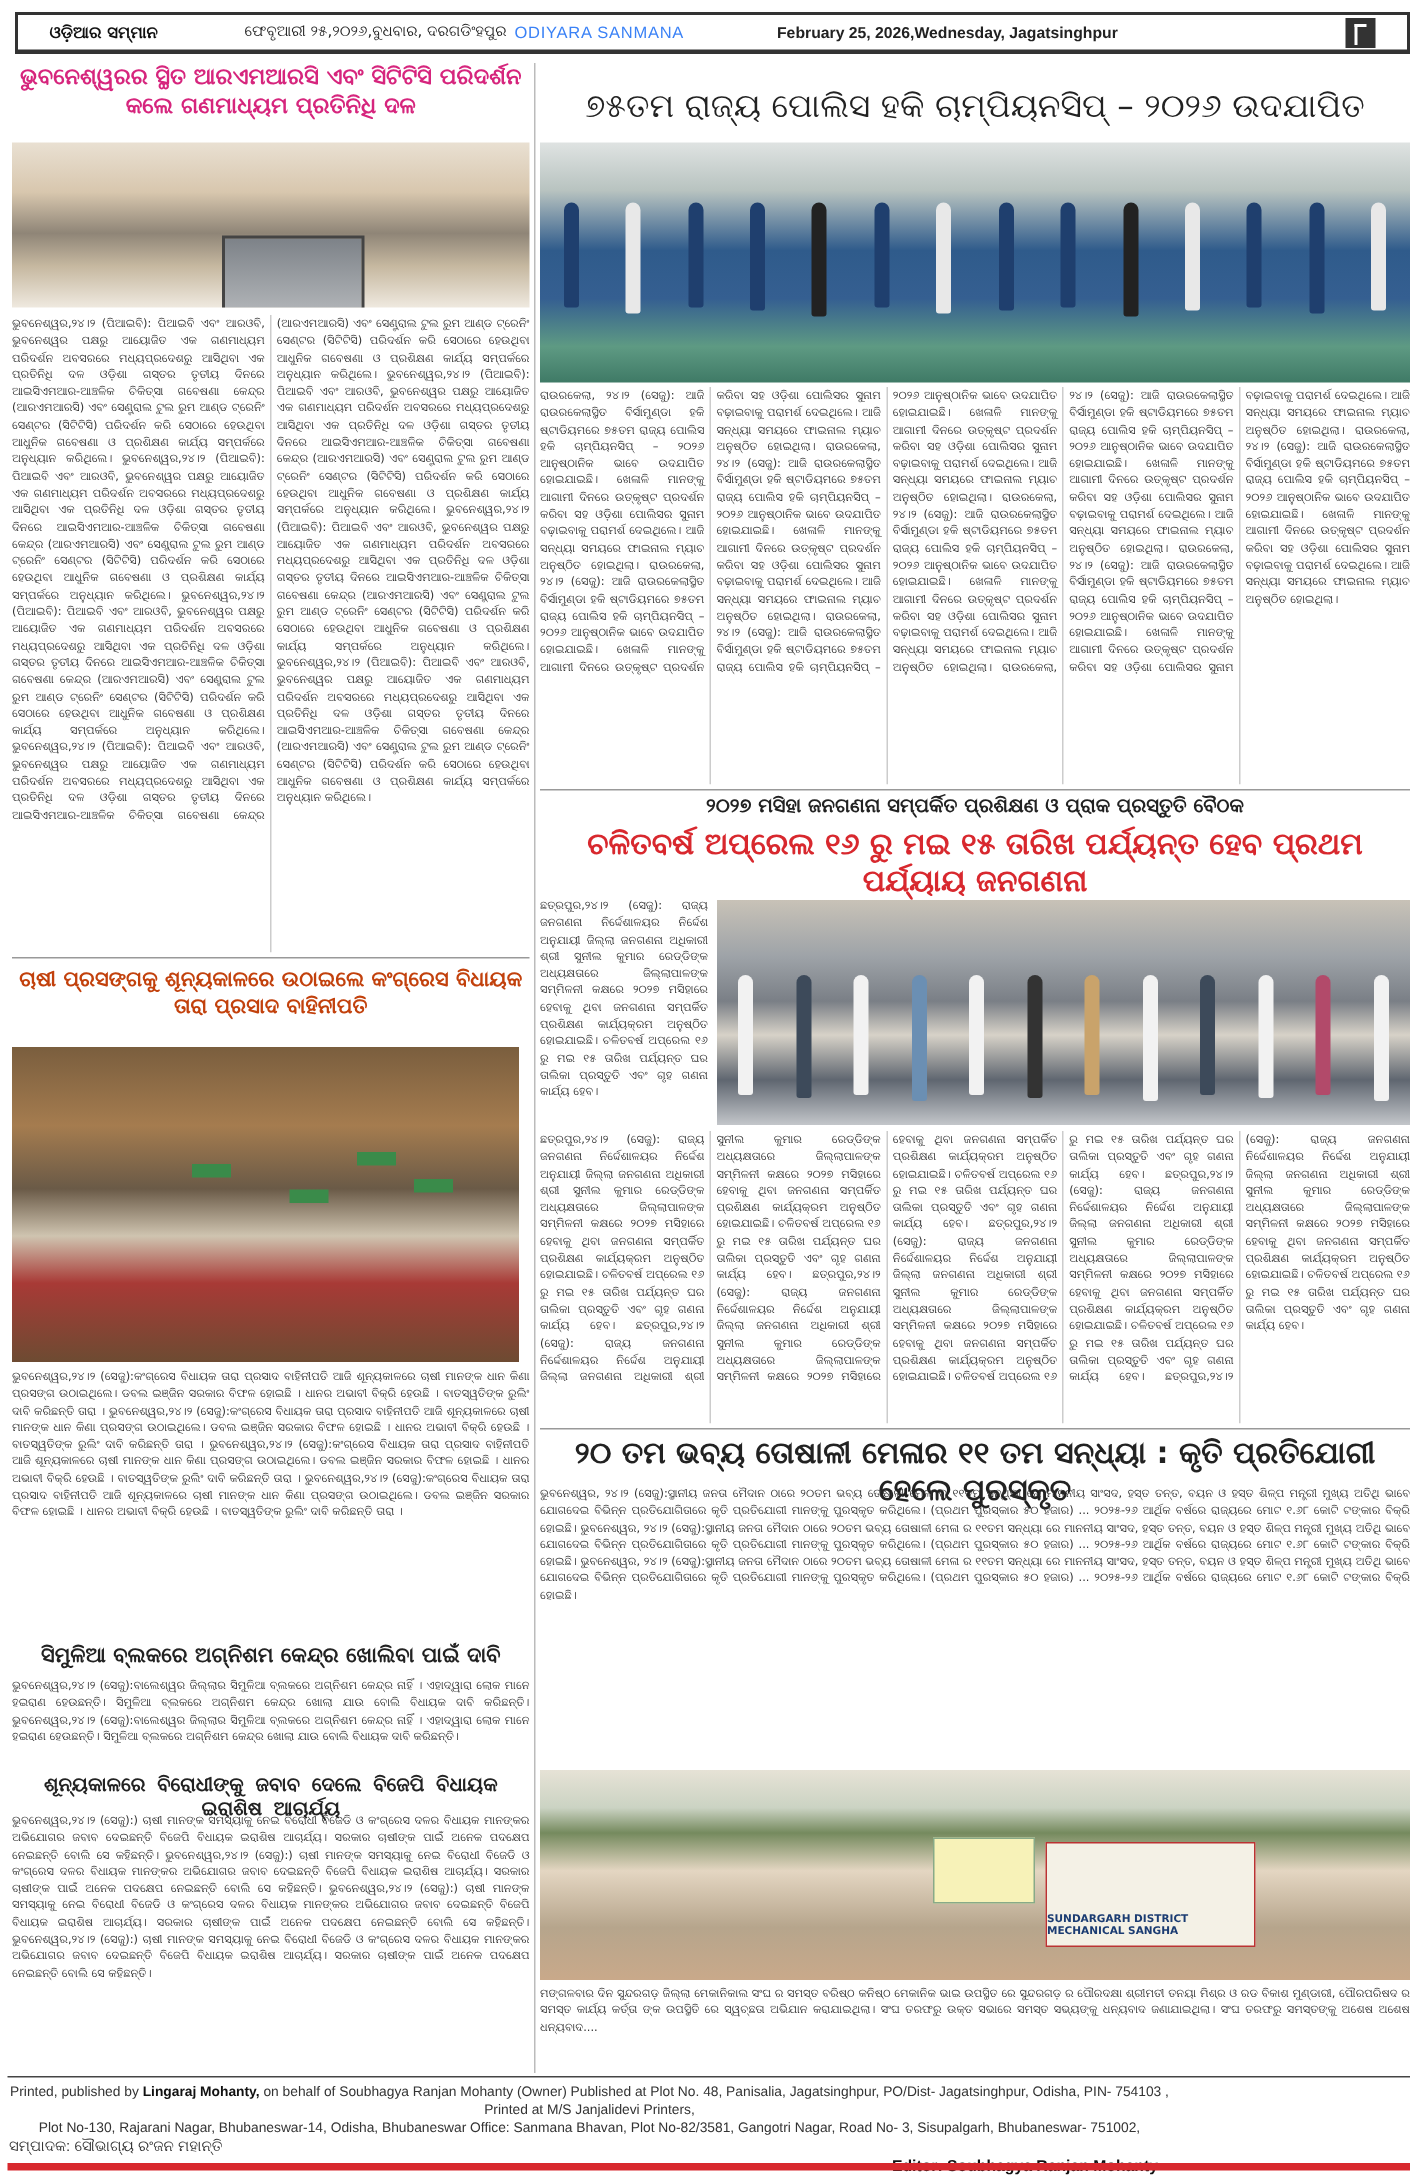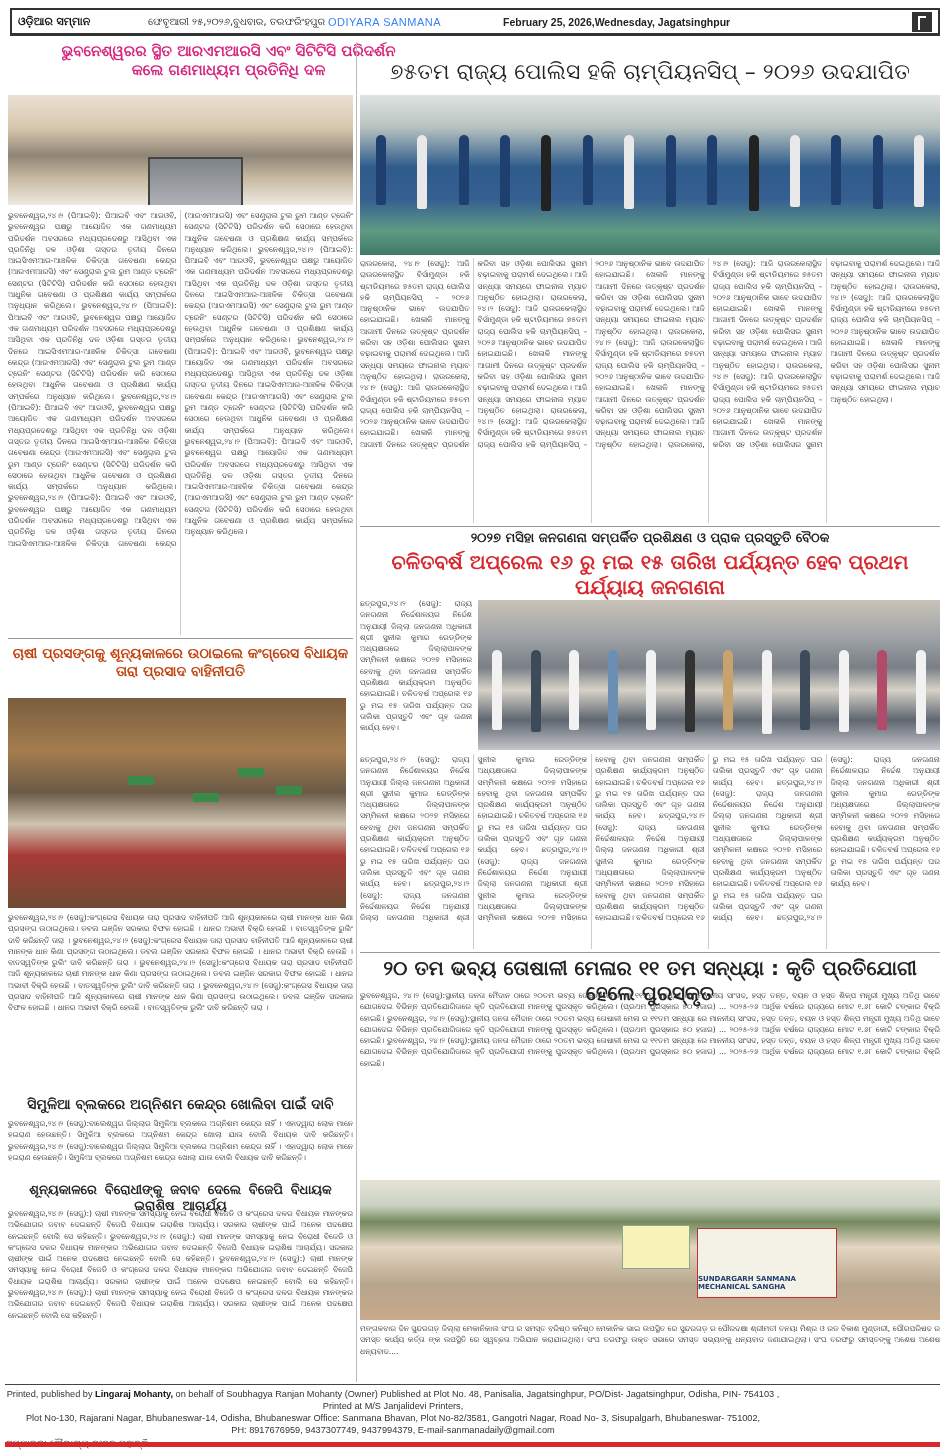--- a/index.html
+++ b/index.html
@@ -1,21 +1,21 @@
 <!DOCTYPE html>
 <html><head>
 <meta charset="utf-8">
 <style>
   * { box-sizing: border-box; margin: 0; padding: 0; }
   html, body { width: 945px; height: 1452px; background: #ffffff; overflow: hidden; }
   body { font-family: "DejaVu Sans", sans-serif; color: #222; position: relative; }
 
   
   .masthead { position: absolute; left: 10px; top: 8px; width: 930px; height: 28px;
-    border: 2px solid #333; border-bottom: 3px solid #333; display: flex; align-items: center; padding: 0 6px; }
+    border: 2px solid #333; border-bottom: 3px solid #333; display: flex; align-items: center; padding: 0 21px; }
   .mast-logo { font-size: 11px; font-weight: bold; width: 130px; color: #111; }
   .mast-odia-date { font-size: 10px; width: 180px; color: #222; }
   .mast-title { font-family: "Liberation Sans", sans-serif; font-weight: normal; font-size: 11px; width: 175px; color: #3b82f6; letter-spacing: 0.5px; }
   .mast-date { font-family: "Liberation Sans", sans-serif; font-weight: bold; font-size: 10.5px; flex: 1; color: #222; }
   .mast-box { width: 20px; height: 20px; background: #333; position: relative; }
   .mast-box::after { content: ""; position: absolute; left: 6px; top: 4px; width: 6px; height: 12px; border-left: 2px solid #fff; border-top: 2px solid #fff; }
 
   
   .abs { position: absolute; }
   .headline { text-align: center; line-height: 1.25; }
@@ -43,27 +43,27 @@
   .footer-bottom { position: relative; height: 16px; margin-top: 2px; }
   .footer-editor-odia { position: absolute; left: 6px; top: 0; font-size: 10px; }
   .footer-editor { position: absolute; right: 14px; top: 12px; font-size: 10.5px; font-weight: bold; color: #111; }
   .red-rule { position: absolute; left: 5px; top: 1442px; width: 935px; height: 5px; background: #d8282e; }
 </style>
 </head>
 <body>
 
 <div class="masthead">
   <span class="mast-logo">ଓଡ଼ିଆର ସମ୍ମାନ</span>
-  <span class="mast-odia-date">ଫେବୃଆରୀ ୨୫,୨୦୨୬,ବୁଧବାର, ତରଫରିଂହପୁର</span>
+  <span class="mast-odia-date">ଫେବୃଆରୀ ୨୫,୨୦୨୬,ବୁଧବାର, ଦରଗଡିଂହପୁର</span>
   <span class="mast-title">ODIYARA SANMANA</span>
   <span class="mast-date">February 25, 2026,Wednesday, Jagatsinghpur</span>
   <span class="mast-box"></span>
 </div>
 
-<div class="abs headline" style="left:8px;top:42px;width:345px;font-size:15px;font-weight:bold;color:#d6257d;margin-left:48px;">
+<div class="abs headline" style="left:8px;top:42px;width:345px;font-size:15px;font-weight:bold;color:#d6257d;">
   <span>ଭୁବନେଶ୍ୱରର ସ୍ଥିତ ଆରଏମଆରସି ଏବଂ ସିଟିଟିସି ପରିଦର୍ଶନ କଲେ ଗଣମାଧ୍ୟମ ପ୍ରତିନିଧି ଦଳ</span>
 </div>
 <div class="photo ph-meeting" style="left:8px;top:95px;width:345px;height:110px;">
   <div class="screen"></div>
 </div>
 <div class="body-text cols" style="left:8px;top:210px;width:345px;height:425px;column-count:2;">
   <span>ଭୁବନେଶ୍ୱର,୨୪।୨ (ପିଆଇବି): ପିଆଇବି ଏବଂ ଆରଓବି, ଭୁବନେଶ୍ୱର ପକ୍ଷରୁ ଆୟୋଜିତ ଏକ ଗଣମାଧ୍ୟମ ପରିଦର୍ଶନ ଅବସରରେ ମଧ୍ୟପ୍ରଦେଶରୁ ଆସିଥିବା ଏକ ପ୍ରତିନିଧି ଦଳ ଓଡ଼ିଶା ଗସ୍ତର ତୃତୀୟ ଦିନରେ ଆଇସିଏମଆର-ଆଞ୍ଚଳିକ ଚିକିତ୍ସା ଗବେଷଣା କେନ୍ଦ୍ର (ଆରଏମଆରସି) ଏବଂ ସେଣ୍ଟ୍ରାଲ ଟୁଲ ରୁମ ଆଣ୍ଡ ଟ୍ରେନିଂ ସେଣ୍ଟର (ସିଟିଟିସି) ପରିଦର୍ଶନ କରି ସେଠାରେ ହେଉଥିବା ଆଧୁନିକ ଗବେଷଣା ଓ ପ୍ରଶିକ୍ଷଣ କାର୍ଯ୍ୟ ସମ୍ପର୍କରେ ଅନୁଧ୍ୟାନ କରିଥିଲେ।</span> 
   <span>ଭୁବନେଶ୍ୱର,୨୪।୨ (ପିଆଇବି): ପିଆଇବି ଏବଂ ଆରଓବି, ଭୁବନେଶ୍ୱର ପକ୍ଷରୁ ଆୟୋଜିତ ଏକ ଗଣମାଧ୍ୟମ ପରିଦର୍ଶନ ଅବସରରେ ମଧ୍ୟପ୍ରଦେଶରୁ ଆସିଥିବା ଏକ ପ୍ରତିନିଧି ଦଳ ଓଡ଼ିଶା ଗସ୍ତର ତୃତୀୟ ଦିନରେ ଆଇସିଏମଆର-ଆଞ୍ଚଳିକ ଚିକିତ୍ସା ଗବେଷଣା କେନ୍ଦ୍ର (ଆରଏମଆରସି) ଏବଂ ସେଣ୍ଟ୍ରାଲ ଟୁଲ ରୁମ ଆଣ୍ଡ ଟ୍ରେନିଂ ସେଣ୍ଟର (ସିଟିଟିସି) ପରିଦର୍ଶନ କରି ସେଠାରେ ହେଉଥିବା ଆଧୁନିକ ଗବେଷଣା ଓ ପ୍ରଶିକ୍ଷଣ କାର୍ଯ୍ୟ ସମ୍ପର୍କରେ ଅନୁଧ୍ୟାନ କରିଥିଲେ।</span> 
   <span>ଭୁବନେଶ୍ୱର,୨୪।୨ (ପିଆଇବି): ପିଆଇବି ଏବଂ ଆରଓବି, ଭୁବନେଶ୍ୱର ପକ୍ଷରୁ ଆୟୋଜିତ ଏକ ଗଣମାଧ୍ୟମ ପରିଦର୍ଶନ ଅବସରରେ ମଧ୍ୟପ୍ରଦେଶରୁ ଆସିଥିବା ଏକ ପ୍ରତିନିଧି ଦଳ ଓଡ଼ିଶା ଗସ୍ତର ତୃତୀୟ ଦିନରେ ଆଇସିଏମଆର-ଆଞ୍ଚଳିକ ଚିକିତ୍ସା ଗବେଷଣା କେନ୍ଦ୍ର (ଆରଏମଆରସି) ଏବଂ ସେଣ୍ଟ୍ରାଲ ଟୁଲ ରୁମ ଆଣ୍ଡ ଟ୍ରେନିଂ ସେଣ୍ଟର (ସିଟିଟିସି) ପରିଦର୍ଶନ କରି ସେଠାରେ ହେଉଥିବା ଆଧୁନିକ ଗବେଷଣା ଓ ପ୍ରଶିକ୍ଷଣ କାର୍ଯ୍ୟ ସମ୍ପର୍କରେ ଅନୁଧ୍ୟାନ କରିଥିଲେ।</span> 
   <span>ଭୁବନେଶ୍ୱର,୨୪।୨ (ପିଆଇବି): ପିଆଇବି ଏବଂ ଆରଓବି, ଭୁବନେଶ୍ୱର ପକ୍ଷରୁ ଆୟୋଜିତ ଏକ ଗଣମାଧ୍ୟମ ପରିଦର୍ଶନ ଅବସରରେ ମଧ୍ୟପ୍ରଦେଶରୁ ଆସିଥିବା ଏକ ପ୍ରତିନିଧି ଦଳ ଓଡ଼ିଶା ଗସ୍ତର ତୃତୀୟ ଦିନରେ ଆଇସିଏମଆର-ଆଞ୍ଚଳିକ ଚିକିତ୍ସା ଗବେଷଣା କେନ୍ଦ୍ର (ଆରଏମଆରସି) ଏବଂ ସେଣ୍ଟ୍ରାଲ ଟୁଲ ରୁମ ଆଣ୍ଡ ଟ୍ରେନିଂ ସେଣ୍ଟର (ସିଟିଟିସି) ପରିଦର୍ଶନ କରି ସେଠାରେ ହେଉଥିବା ଆଧୁନିକ ଗବେଷଣା ଓ ପ୍ରଶିକ୍ଷଣ କାର୍ଯ୍ୟ ସମ୍ପର୍କରେ ଅନୁଧ୍ୟାନ କରିଥିଲେ।</span> 
@@ -182,34 +182,33 @@
 </div>
 <div class="body-text" style="left:360px;top:990px;width:580px;height:185px;">
   <span>ଭୁବନେଶ୍ୱର, ୨୪।୨ (ସେଜୁ):ସ୍ଥାନୀୟ ଜନତା ମୈଦାନ ଠାରେ ୨୦ତମ ଭବ୍ୟ ତୋଷାଳୀ ମେଳା ର ୧୧ତମ ସନ୍ଧ୍ୟା ରେ ମାନନୀୟ ସାଂସଦ, ହସ୍ତ ତନ୍ତ, ବୟନ ଓ ହସ୍ତ ଶିଳ୍ପ ମନ୍ତ୍ରୀ ମୁଖ୍ୟ ଅତିଥି ଭାବେ ଯୋଗଦେଇ ବିଭିନ୍ନ ପ୍ରତିଯୋଗିତାରେ କୃତି ପ୍ରତିଯୋଗୀ ମାନଙ୍କୁ ପୁରସ୍କୃତ କରିଥିଲେ। (ପ୍ରଥମ ପୁରସ୍କାର ୫୦ ହଜାର) ... ୨୦୨୫-୨୬ ଆର୍ଥିକ ବର୍ଷରେ ରାଜ୍ୟରେ ମୋଟ ୧.୬୮ କୋଟି ଟଙ୍କାର ବିକ୍ରି ହୋଇଛି।</span> 
   <span>ଭୁବନେଶ୍ୱର, ୨୪।୨ (ସେଜୁ):ସ୍ଥାନୀୟ ଜନତା ମୈଦାନ ଠାରେ ୨୦ତମ ଭବ୍ୟ ତୋଷାଳୀ ମେଳା ର ୧୧ତମ ସନ୍ଧ୍ୟା ରେ ମାନନୀୟ ସାଂସଦ, ହସ୍ତ ତନ୍ତ, ବୟନ ଓ ହସ୍ତ ଶିଳ୍ପ ମନ୍ତ୍ରୀ ମୁଖ୍ୟ ଅତିଥି ଭାବେ ଯୋଗଦେଇ ବିଭିନ୍ନ ପ୍ରତିଯୋଗିତାରେ କୃତି ପ୍ରତିଯୋଗୀ ମାନଙ୍କୁ ପୁରସ୍କୃତ କରିଥିଲେ। (ପ୍ରଥମ ପୁରସ୍କାର ୫୦ ହଜାର) ... ୨୦୨୫-୨୬ ଆର୍ଥିକ ବର୍ଷରେ ରାଜ୍ୟରେ ମୋଟ ୧.୬୮ କୋଟି ଟଙ୍କାର ବିକ୍ରି ହୋଇଛି।</span> 
   <span>ଭୁବନେଶ୍ୱର, ୨୪।୨ (ସେଜୁ):ସ୍ଥାନୀୟ ଜନତା ମୈଦାନ ଠାରେ ୨୦ତମ ଭବ୍ୟ ତୋଷାଳୀ ମେଳା ର ୧୧ତମ ସନ୍ଧ୍ୟା ରେ ମାନନୀୟ ସାଂସଦ, ହସ୍ତ ତନ୍ତ, ବୟନ ଓ ହସ୍ତ ଶିଳ୍ପ ମନ୍ତ୍ରୀ ମୁଖ୍ୟ ଅତିଥି ଭାବେ ଯୋଗଦେଇ ବିଭିନ୍ନ ପ୍ରତିଯୋଗିତାରେ କୃତି ପ୍ରତିଯୋଗୀ ମାନଙ୍କୁ ପୁରସ୍କୃତ କରିଥିଲେ। (ପ୍ରଥମ ପୁରସ୍କାର ୫୦ ହଜାର) ... ୨୦୨୫-୨୬ ଆର୍ଥିକ ବର୍ଷରେ ରାଜ୍ୟରେ ମୋଟ ୧.୬୮ କୋଟି ଟଙ୍କାର ବିକ୍ରି ହୋଇଛି।</span> 
 </div>
 
 <div class="photo ph-rally" style="left:360px;top:1180px;width:580px;height:140px;">
   <div class="banner2" style="left:262px;top:45px;width:68px;height:44px;"></div>
   <div class="banner" style="left:337px;top:48px;width:140px;height:70px;">
-    <span>SUNDARGARH SANMANA MECHANICAL SANGHA</span>
+    <span>SUNDARGARH DISTRICT MECHANICAL SANGHA</span>
   </div>
 </div>
 <div class="body-text" style="left:360px;top:1323px;width:580px;height:56px;">
   <span>ମଙ୍ଗଳବାର ଦିନ ସୁନ୍ଦରଗଡ଼ ଜିଲ୍ଲା ମେକାନିକାଲ ସଂଘ ର ସମସ୍ତ ବରିଷ୍ଠ କନିଷ୍ଠ ମେକାନିକ ଭାଇ ଉପସ୍ଥିତ ରେ ସୁନ୍ଦରଗଡ଼ ର ପୌରଦକ୍ଷା ଶ୍ରୀମତୀ ତନୟା ମିଶ୍ର ଓ ରଡ ବିକାଶ ମୁଣ୍ଡାରୀ, ପୌରପରିଷଦ ର ସମସ୍ତ କାର୍ଯ୍ୟ କର୍ତ୍ତା ଙ୍କ ଉପସ୍ଥିତି ରେ ସ୍ୱଚ୍ଛତା ଅଭିଯାନ କରାଯାଇଥିଲା। ସଂଘ ତରଫରୁ ଉକ୍ତ ସଭାରେ ସମସ୍ତ ସଭ୍ୟଙ୍କୁ ଧନ୍ୟବାଦ ଜଣାଯାଇଥିଲା। ସଂଘ ତରଫରୁ ସମସ୍ତଙ୍କୁ ଅଶେଷ ଅଶେଷ ଧନ୍ୟବାଦ....</span> 
 </div>
 
 <div class="hr" style="left:5px;top:1384px;width:935px;background:#444;"></div>
 <div class="footer">
   <div class="footer-line">
     <span>Printed, published  by</span>
     <b>Lingaraj Mohanty,</b>
     <span>on behalf of Soubhagya Ranjan Mohanty (Owner) Published at Plot No. 48, Panisalia, Jagatsinghpur, PO/Dist- Jagatsinghpur, Odisha, PIN- 754103 , Printed at M/S Janjalidevi Printers,</span>
   </div>
   <div class="footer-line">Plot No-130, Rajarani Nagar, Bhubaneswar-14, Odisha, Bhubaneswar Office: Sanmana Bhavan, Plot No-82/3581, Gangotri Nagar, Road No- 3, Sisupalgarh, Bhubaneswar- 751002,</div>
-  <div class="footer-line">PH:   8917676959, 9437307749,          9437994379,  E-mail-sanmanadaily@gmail.com</div>
   <div class="footer-bottom">
     <span class="footer-editor-odia">ସମ୍ପାଦକ: ସୌଭାଗ୍ୟ ରଂଜନ ମହାନ୍ତି</span>
     <span class="footer-editor">Editor: Soubhagya Ranjan Mohanty</span>
   </div>
 </div>
 <div class="red-rule"></div>
 
 </body></html>

